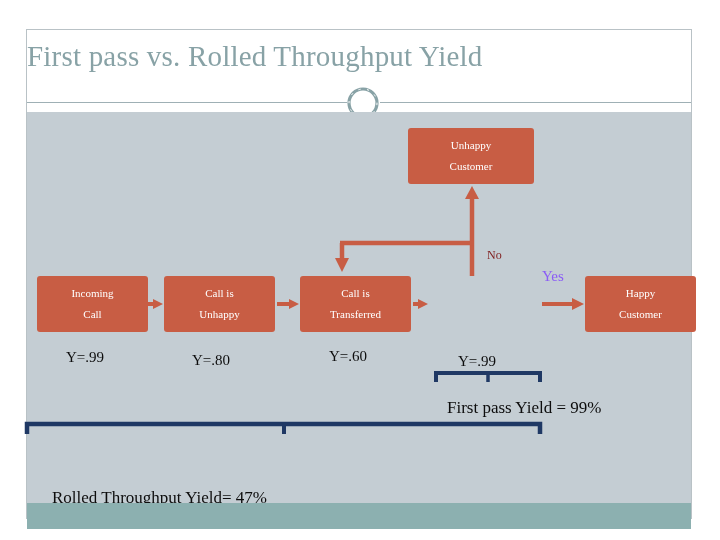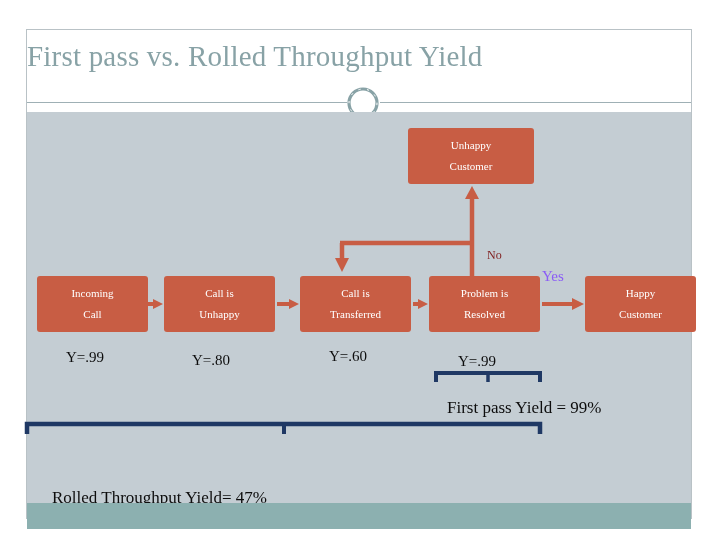--- a/index.html
+++ b/index.html
@@ -237,26 +237,20 @@
     </div>
   </div>
 
   <div class="pbox" id="box-transfer">
     <div>
       <span>Call is</span>
       <span>Transferred</span>
     </div>
   </div>
 
-  <div class="pbox" id="box-problem">
-    <div>
-      <span>Problem is</span>
-      <span>Resolved</span>
-    </div>
-  </div>
 
   <div class="pbox" id="box-happy">
     <div>
       <span>Happy</span>
       <span>Customer</span>
     </div>
   </div>
 
   <div id="lbl-no">No</div>
   <div id="lbl-yes">Yes</div>

